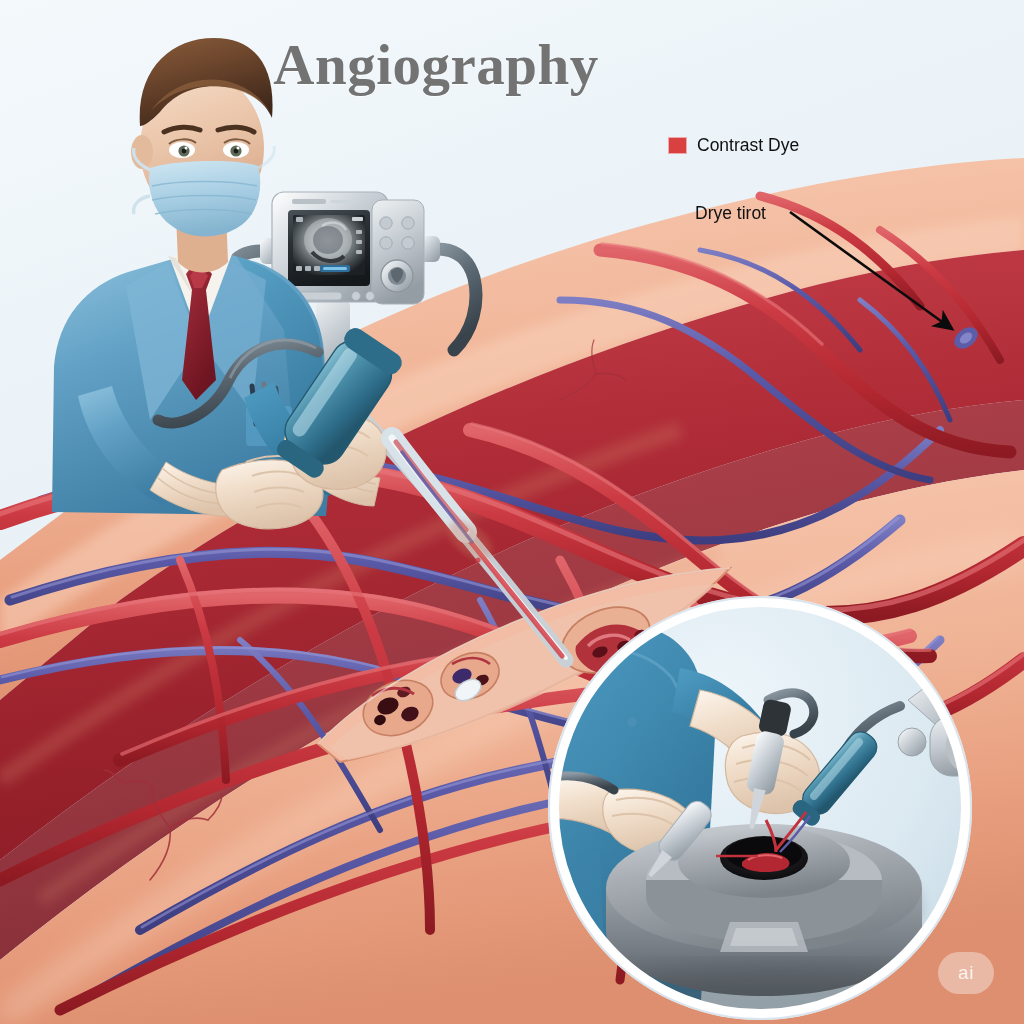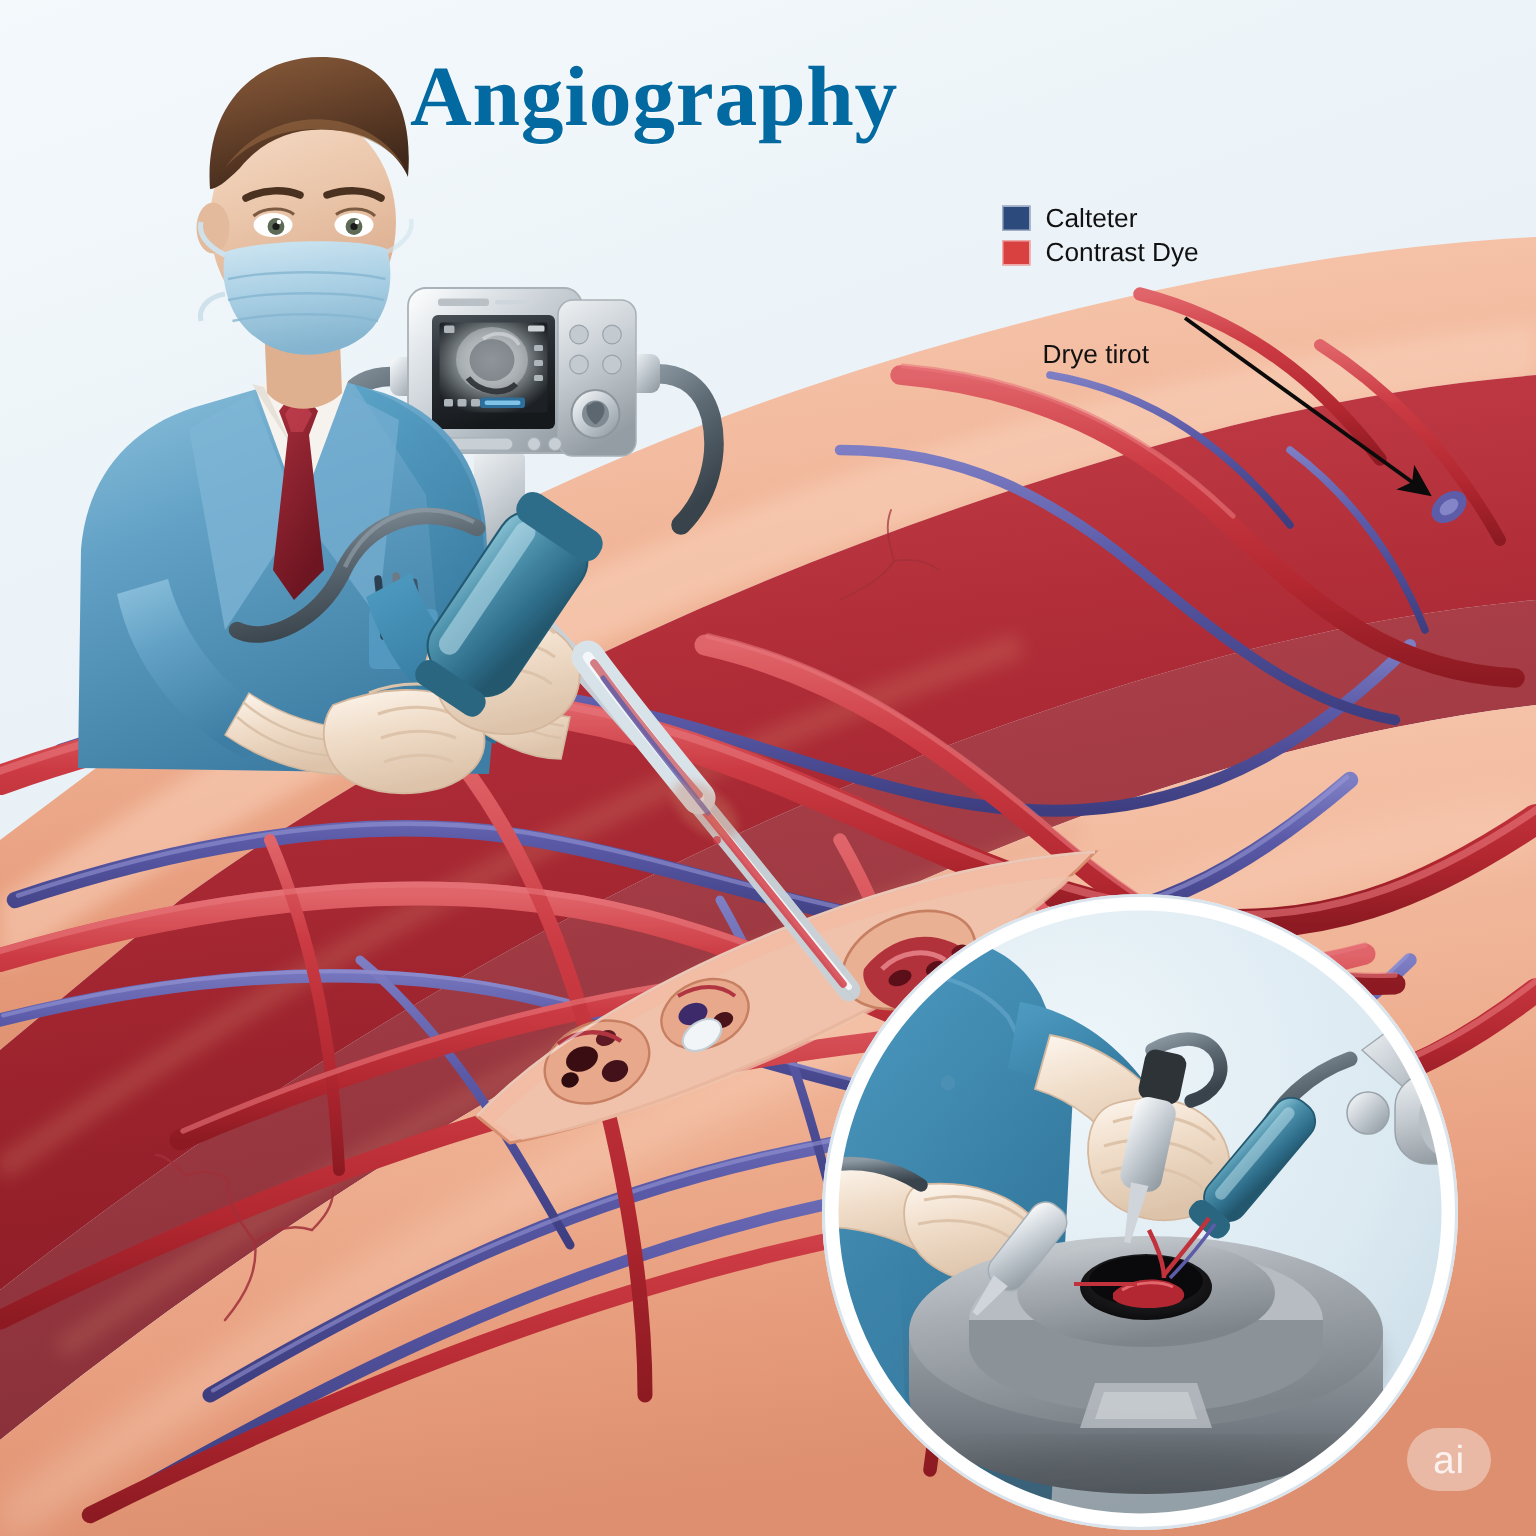--- a/index.html
+++ b/index.html
@@ -9,21 +9,21 @@
     font-family:"Liberation Sans", sans-serif;
     background:#eef4f8;
   }
   #stage{position:relative;width:1024px;height:1024px;overflow:hidden;background:#eef4f8;}
   #art{position:absolute;left:0;top:0;width:1024px;height:1024px;}
 
   
   .title{
     position:absolute;left:0;top:32px;width:872px;text-align:center;
     font-family:"Liberation Serif", serif;
-    font-size:57px;font-weight:700;color:#0369a1;letter-spacing:.5px;
+    font-size:57px;font-weight:700;color:#737373;letter-spacing:.5px;
     text-shadow:0 1px 1px rgba(255,255,255,.75);
     pointer-events:none;
   }
 
   
   .legend{position:absolute;left:668px;top:134px;width:210px;}
   .legend-row{display:flex;align-items:center;height:23px;margin-bottom:0px;}
   .sw{width:17px;height:15px;margin-right:10px;flex:0 0 auto;}
   .sw-sq{border:1px solid rgba(255,255,255,.55);}
   .sw-dot{width:18px;height:18px;border-radius:50%;margin-right:9px;flex:0 0 auto;}
@@ -33,21 +33,21 @@
     font-size:17.5px;color:#111;white-space:nowrap;line-height:1;
   }
   .legend-row.indent{padding-left:0;margin-top:45px;}
 
   
   .watermark{
     position:absolute;left:938px;top:952px;width:56px;height:42px;
     border-radius:21px;background:rgba(255,255,255,.38);
     display:flex;align-items:center;justify-content:center;
     font-family:"Liberation Sans", sans-serif;
-    font-size:26px;color:rgba(255,255,255,.82);font-weight:400;
+    font-size:19px;color:rgba(255,255,255,.82);font-weight:400;
     letter-spacing:.5px;
   }
 </style>
 </head>
 <body>
 
 <div id="stage">
 
   <svg id="art" viewBox="0 0 1024 1024" xmlns="http://www.w3.org/2000/svg">
     <defs>
@@ -617,24 +617,20 @@
       <ellipse cx="966" cy="338" rx="7" ry="4.5" transform="rotate(-38 966 338)" fill="#8f8fd0" opacity=".8"></ellipse>
     </g>
 
     </g>
   </svg>
 
   <div class="title">Angiography</div>
 
   <div class="legend">
 
-    <div class="legend-row">
-      <span class="sw sw-sq" style="background:#2d4a7c;"></span>
-      <span class="legend-label">Calteter</span>
-    </div>
 
     <div class="legend-row">
       <span class="sw sw-sq" style="background:#d94040;"></span>
       <span class="legend-label">Contrast Dye</span>
     </div>
 
     <div class="legend-row indent">
       <span class="sw-blank"></span>
       <span class="legend-label">Drye tirot</span>
     </div>

